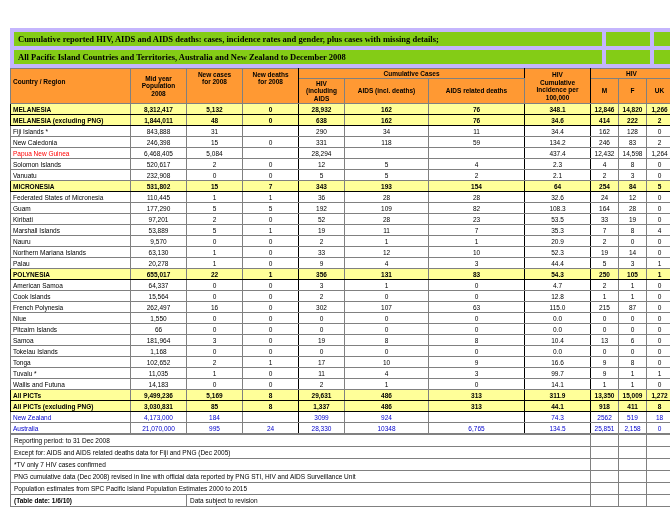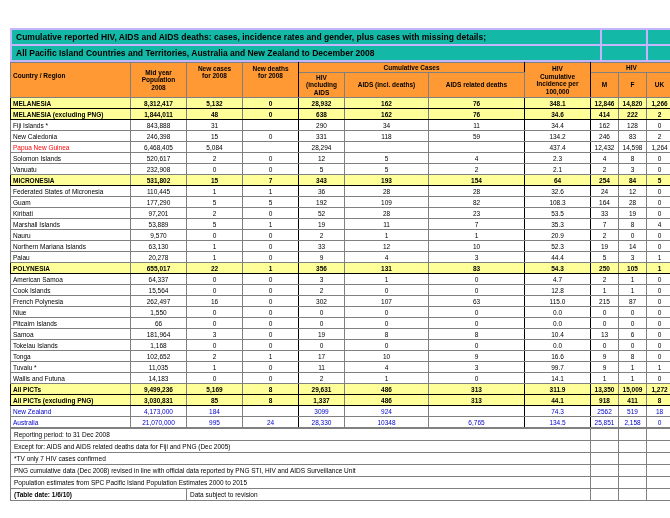--- a/index.html
+++ b/index.html
@@ -17,29 +17,30 @@
     font-size:6.5px;
     line-height:1.15;
     height:10px;
     vertical-align:middle;
     overflow:hidden;
     white-space:nowrap;
   }
   
   .title-tbl{border-collapse:collapse;table-layout:fixed;width:652px;}
   .title-tbl td{
-    border:2px solid #c4b5fd;
+    border:4px solid #c4b5fd;
     font-size:8.5px;
     font-weight:bold;
     height:14px;
     padding:0 4px;
     vertical-align:middle;
-    background:#14b8a6;
+    background:#84cc16;
     white-space:nowrap;
     overflow:hidden;
+    font-family:Liberation Serif, serif;
   }
   .title-tbl td.blank{border-left:1px solid #c0c0c0;}
   
   thead td{
     background:#FF9933;
     font-weight:bold;
     text-align:center;
     font-size:6px;
     border:1px solid #000;
     white-space:normal;

